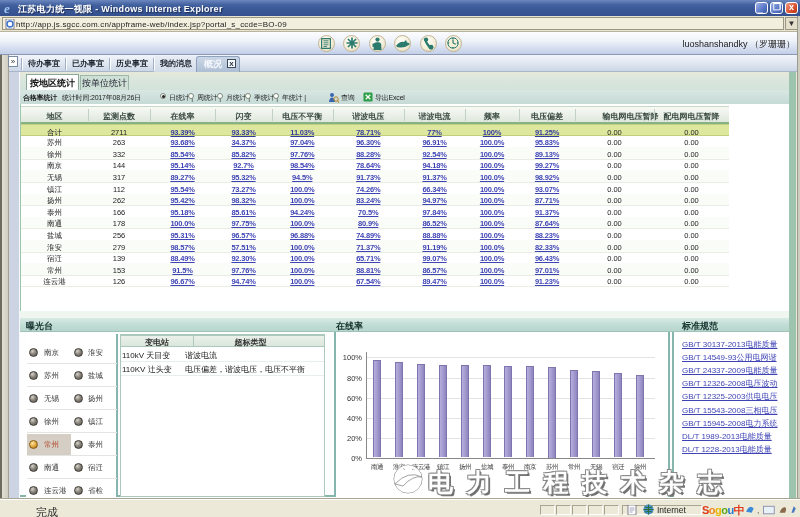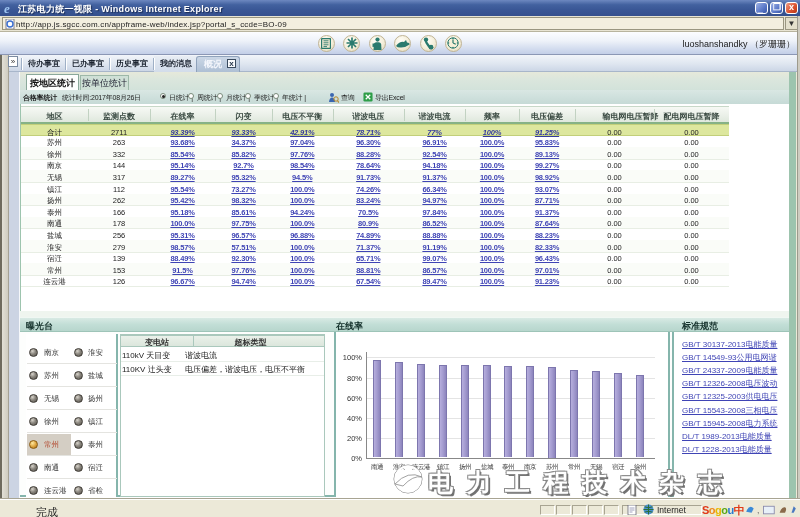--- a/index.html
+++ b/index.html
@@ -62,21 +62,21 @@
   background:linear-gradient(180deg,#f7f9f5 0%,#e9efe7 60%,#dfe8dd 100%);
   border-top:1px solid #c8d8c8; border-bottom:2px solid #86b286; }
 .th { position:absolute; top:4px; font-size:8px; font-weight:bold; color:#3a4a42; text-align:center; }
 .vline { position:absolute; top:2px; width:1px; height:12px; background:#c2d2c2; }
 .trow { position:absolute; left:21px; width:708px; height:11.6px; }
 .trow.alt { background:#fafcf8; }
 .trow .c { position:absolute; top:1.5px; font-size:7.5px; color:#222; text-align:center; line-height:11px; }
 .trow .lnk { color:#3f44b5; text-decoration:underline; font-weight:bold; letter-spacing:-0.2px; }
 .rowline { position:absolute; left:21px; width:708px; height:1px; background:#e8eee4; }
 #totrow { background:#dde79e; border-top:1px solid #c2cf7a; border-bottom:1px solid #c2cf7a; }
-#totrow .lnk { color:#333a9e; font-weight:bold;font-style:italic; }
+#totrow .lnk { color:#333a9e; font-weight:bold; }
 
 #botlight { left:20px; top:311px; width:769px; height:6px; background:#eff5ef; }
 #tealband { left:20px; top:317px; width:769px; height:15px;
   background:linear-gradient(180deg,#d8eae4 0%,#c2ded6 50%,#b7d6cd 100%);
   border-top:1px solid #f0f7f3; border-bottom:1px solid #9ec4b8; }
 .bandtxt { position:absolute; top:3px; font-size:9px; font-weight:bold; color:#15322c; }
 #panelbg { left:20px; top:332px; width:769px; height:165px; background:#fdfefd; border-bottom:2px solid #85b5ac; }
 .wbox { position:absolute; background:#fff; }
 
 .cityrow { position:absolute; left:27px; width:90px; height:23px; border-bottom:1px solid #e4e4e0; }
@@ -242,21 +242,21 @@
 <div class="vline" style="left:444px"></div>
 <div class="vline" style="left:498px"></div>
 <div class="vline" style="left:554px"></div>
 <div class="vline" style="left:633px"></div>
 </div>
 <div class="trow" id="totrow" style="top:124.0px">
 <span class="c" style="left:0px;width:67px">合计</span>
 <span class="c" style="left:67px;width:62px">2711</span>
 <span class="c lnk" style="left:129px;width:65px">93.39%</span>
 <span class="c lnk" style="left:194px;width:57px">93.33%</span>
-<span class="c lnk" style="left:251px;width:60.5px">42.91%</span>
+<span class="c lnk" style="left:251px;width:60.5px">11.03%</span>
 <span class="c lnk" style="left:311.5px;width:71.5px">78.71%</span>
 <span class="c lnk" style="left:383px;width:61px">77%</span>
 <span class="c lnk" style="left:444px;width:54px">100%</span>
 <span class="c lnk" style="left:498px;width:56px">91.25%</span>
 <span class="c" style="left:554px;width:79px">0.00</span>
 <span class="c" style="left:633px;width:75px">0.00</span>
 </div>
 <div class="trow" style="top:135.6px">
 <span class="c" style="left:0px;width:67px">苏州</span>
 <span class="c" style="left:67px;width:62px">263</span>

